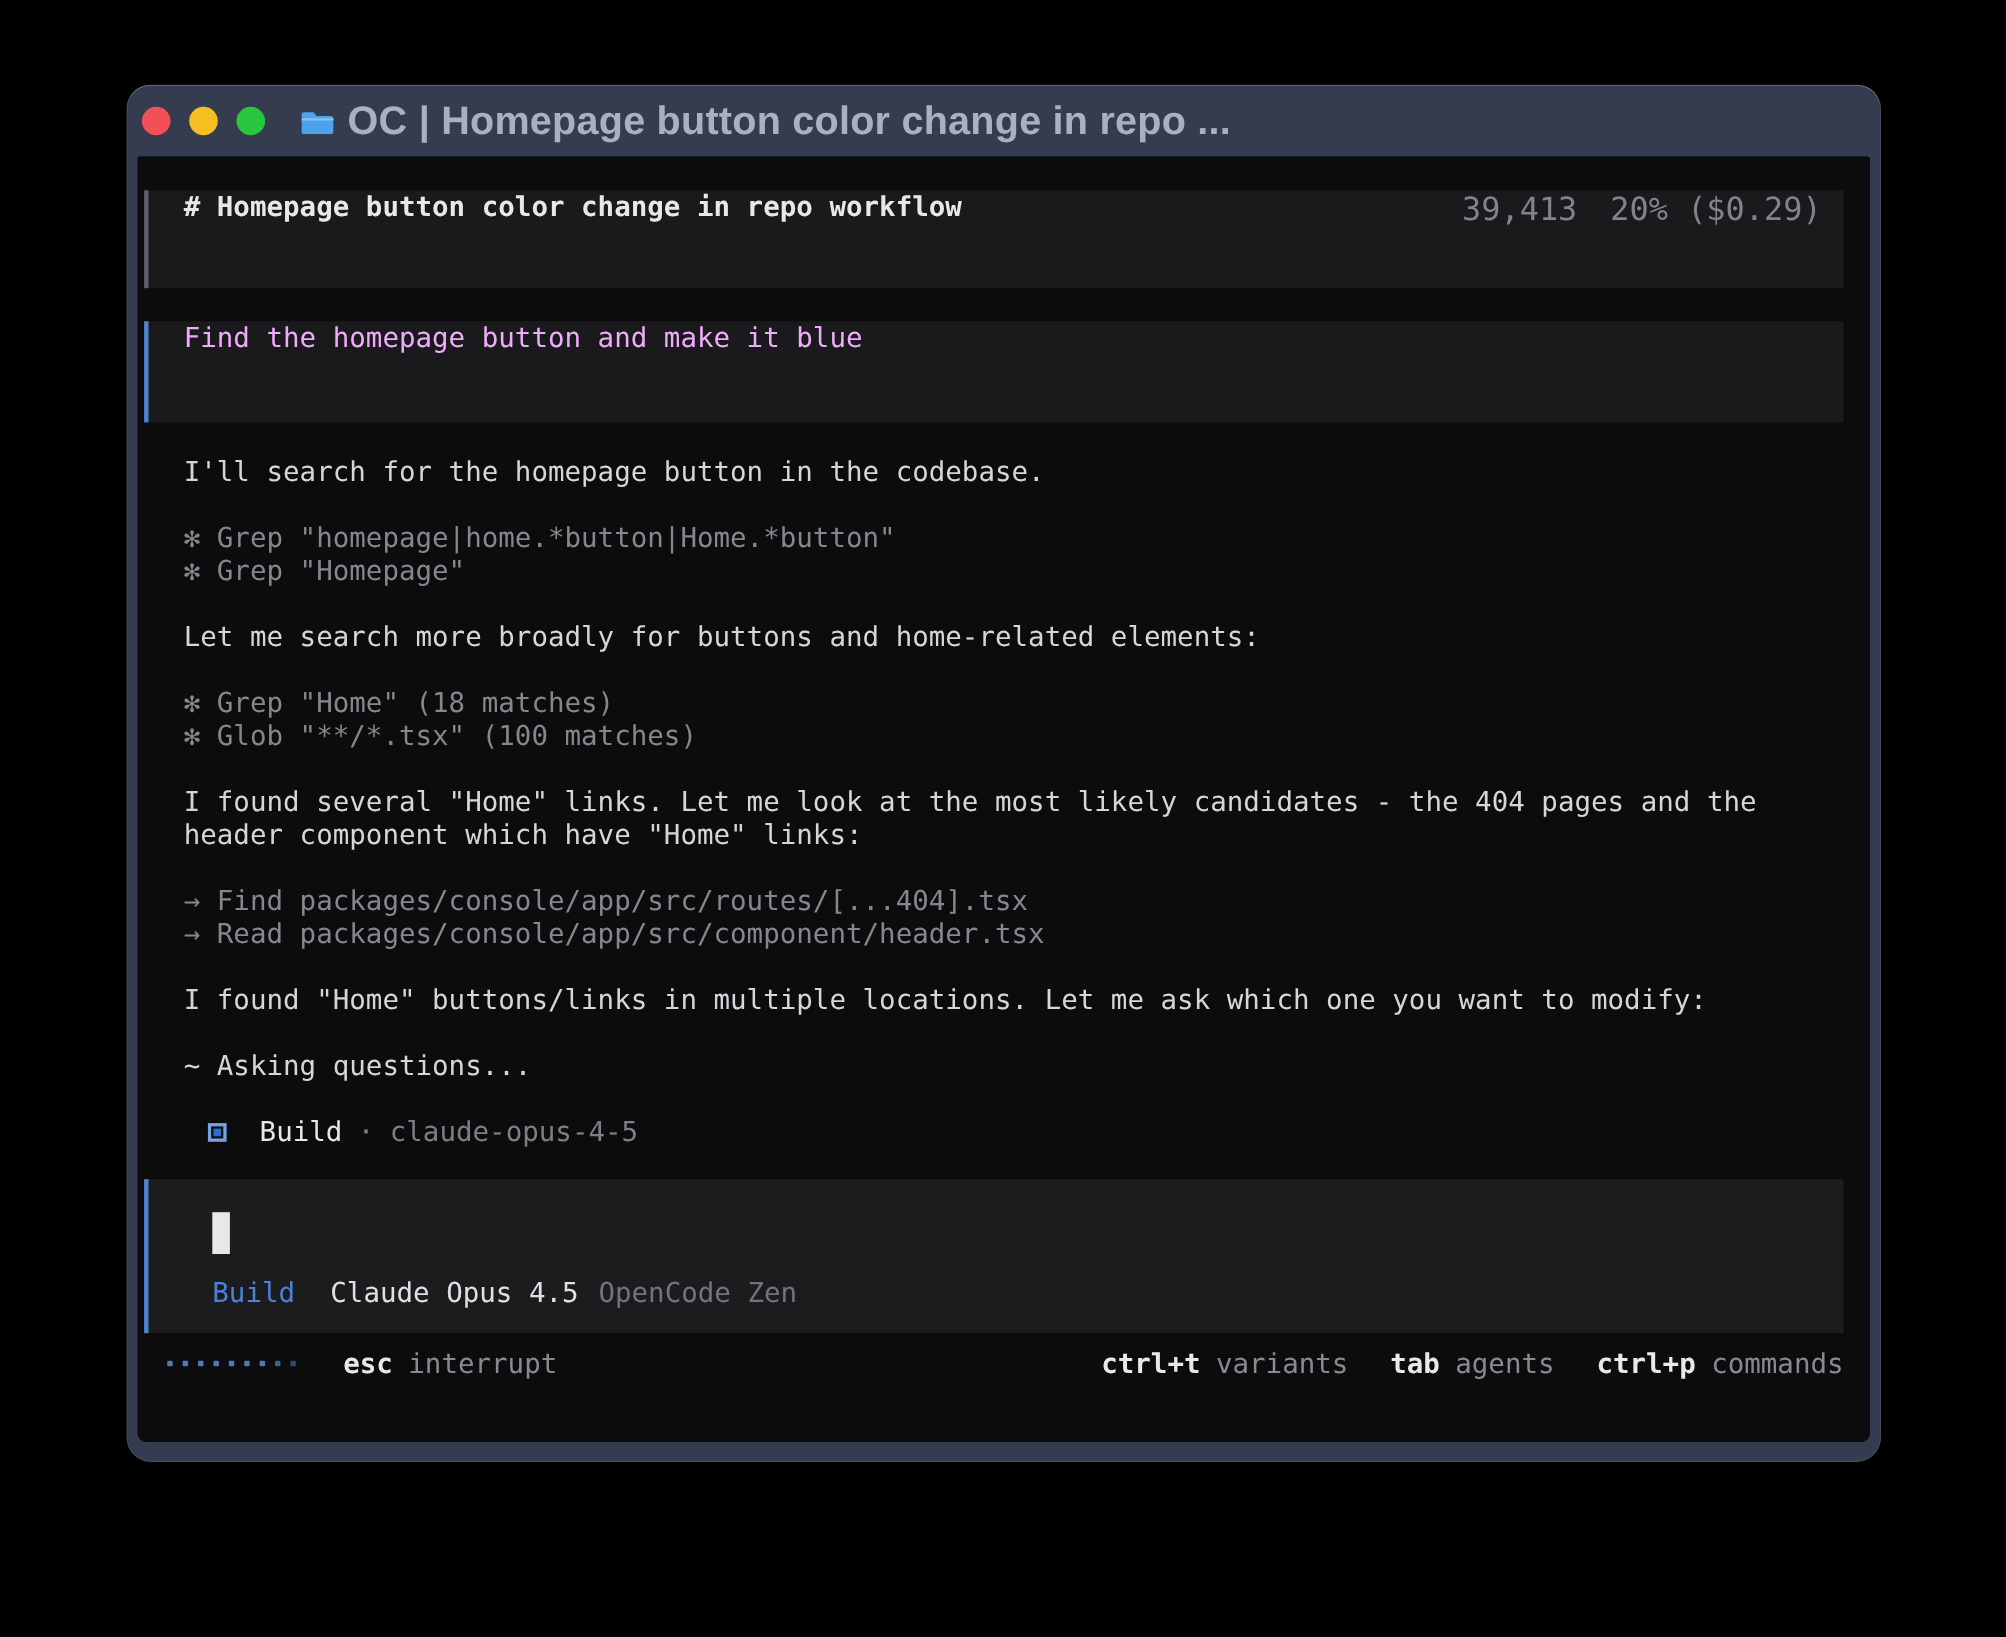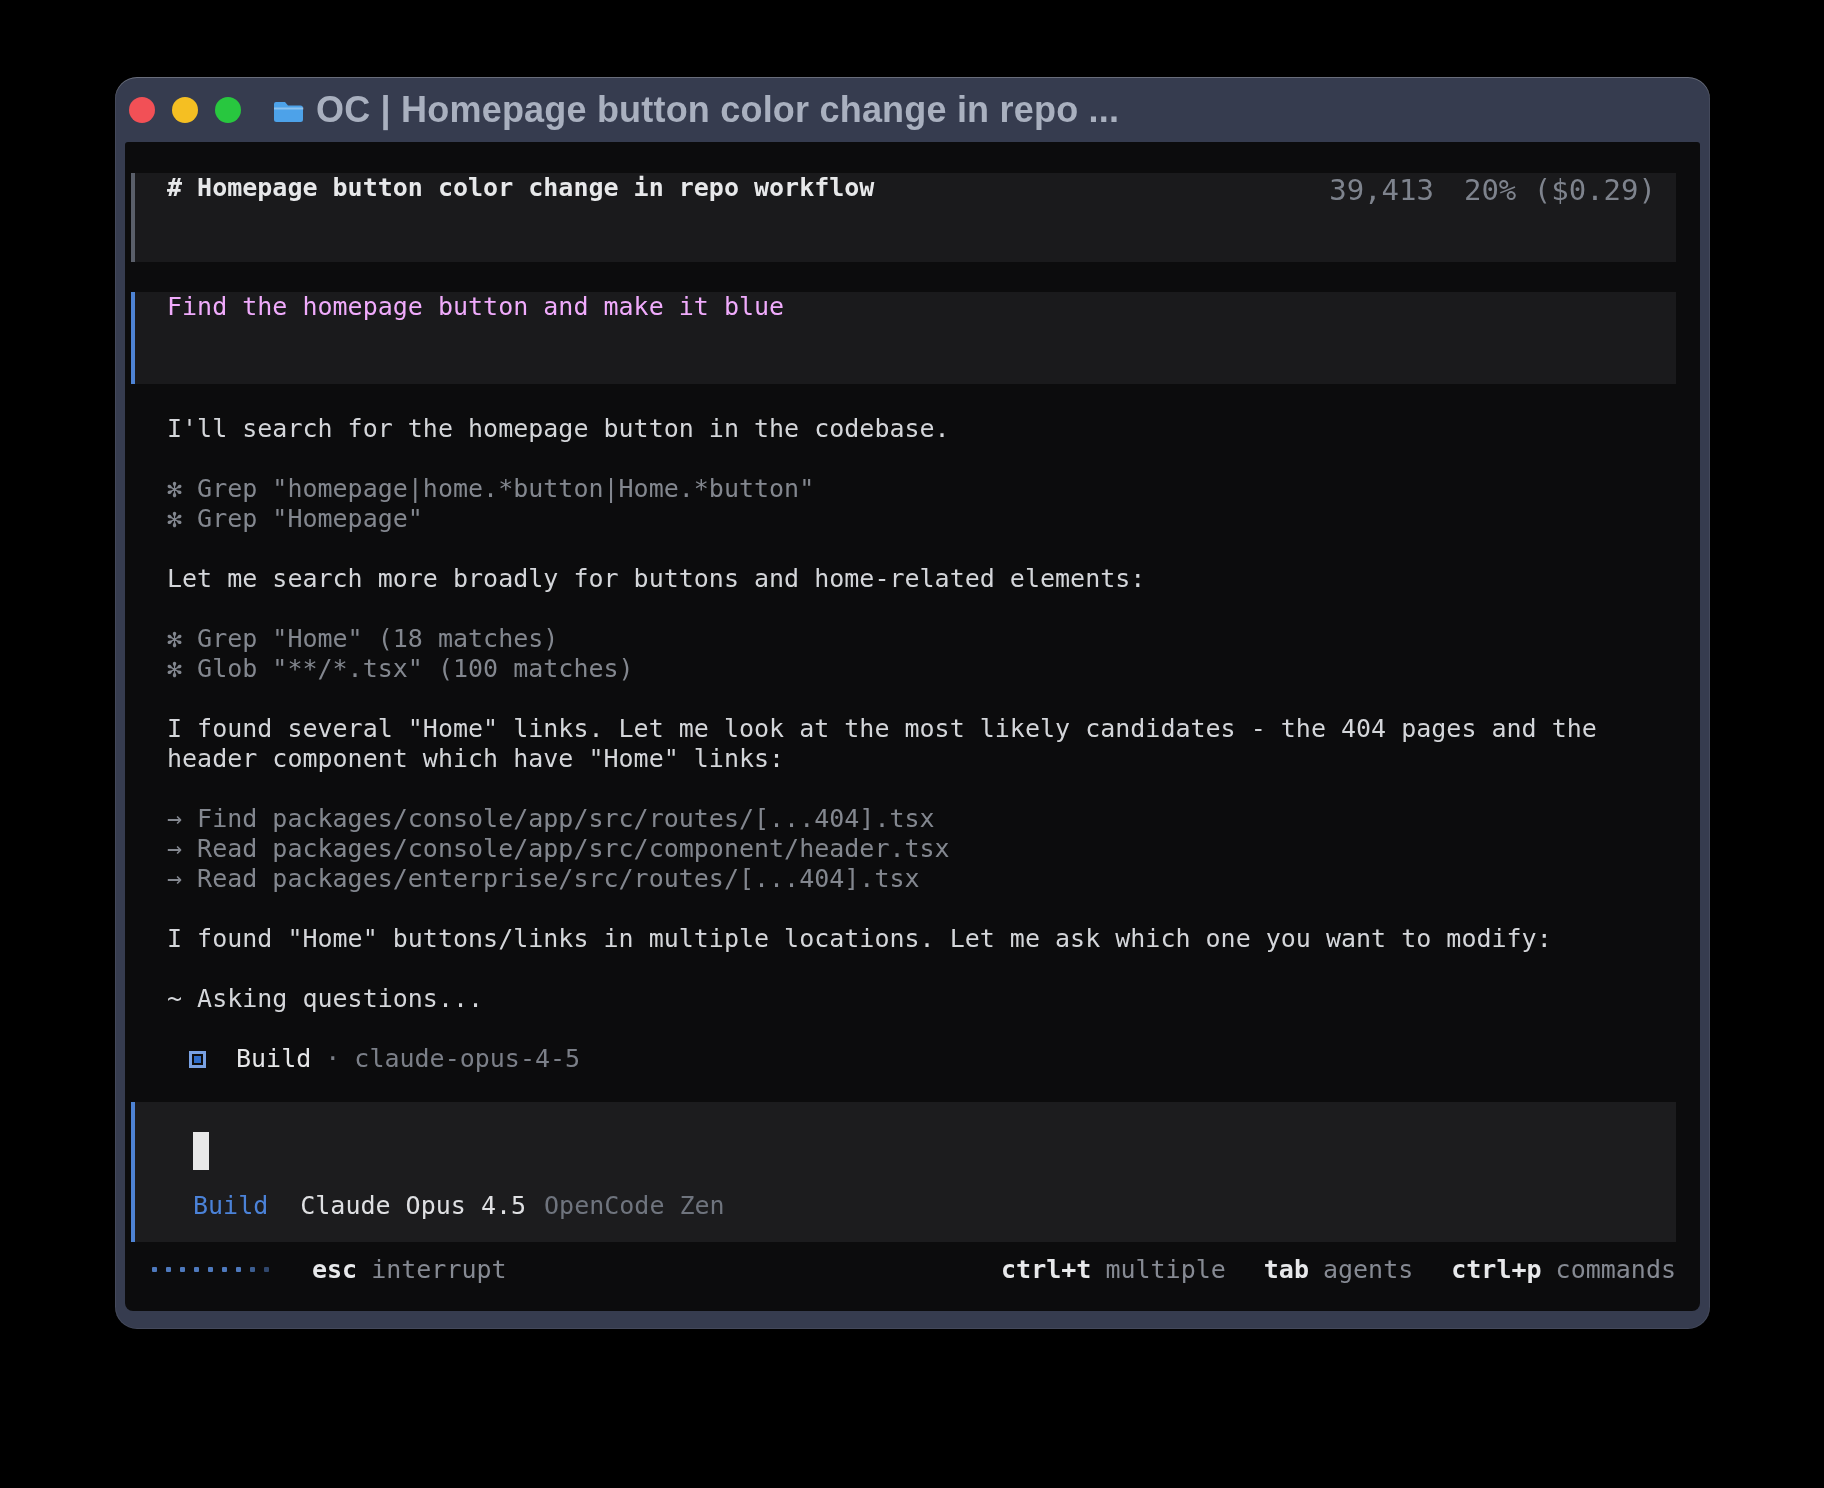--- a/index.html
+++ b/index.html
@@ -143,21 +143,20 @@
         <div class="line n">Let me search more broadly for buttons and home-related elements:</div>
         <div class="line b"></div>
         <div class="line d">✻ Grep "Home" (18 matches)</div>
         <div class="line d">✻ Glob "**/*.tsx" (100 matches)</div>
         <div class="line b"></div>
         <div class="line n">I found several "Home" links. Let me look at the most likely candidates - the 404 pages and the</div>
         <div class="line n">header component which have "Home" links:</div>
         <div class="line b"></div>
         <div class="line d">→ Find packages/console/app/src/routes/[...404].tsx</div>
         <div class="line d">→ Read packages/console/app/src/component/header.tsx</div>
-        <div class="line d">→ Read packages/enterprise/src/routes/[...404].tsx</div>
         <div class="line b"></div>
         <div class="line n">I found "Home" buttons/links in multiple locations. Let me ask which one you want to modify:</div>
         <div class="line b"></div>
         <div class="line n">~ Asking questions...</div>
         <div class="line b"></div>
 
         <div class="line buildrow">
           <span class="sq-icon"><span class="sq-inner"></span></span>
           <span class="agent">Build</span>
           <span class="sep">·</span>
@@ -186,21 +185,21 @@
             <span class="dotsq"></span>
             <span class="dotsq"></span>
             <span class="dotsq"></span>
           </div>
           <span class="sb-key">esc</span>
           <span class="sb-label">interrupt</span>
         </div>
         <div class="sb-right">
           <div class="shortcut">
             <span class="sb-key">ctrl+t</span>
-            <span class="sb-label">multiple</span>
+            <span class="sb-label">variants</span>
           </div>
           <div class="shortcut">
             <span class="sb-key">tab</span>
             <span class="sb-label">agents</span>
           </div>
           <div class="shortcut">
             <span class="sb-key">ctrl+p</span>
             <span class="sb-label">commands</span>
           </div>
         </div>

